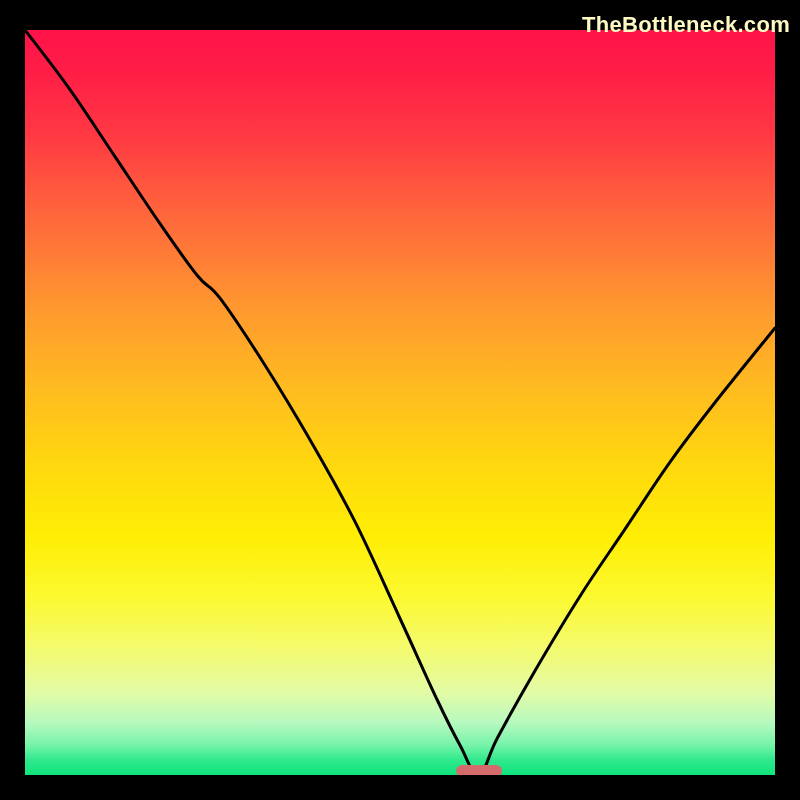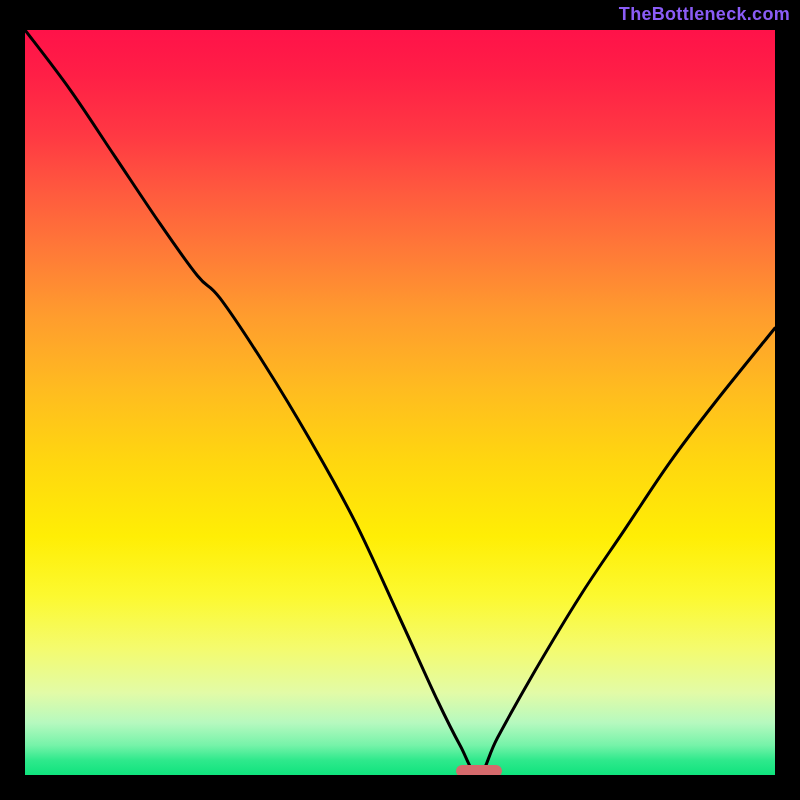--- a/index.html
+++ b/index.html
@@ -11,25 +11,25 @@
     overflow: hidden;
   }
   .stage {
     position: relative;
     width: 800px;
     height: 800px;
     background: #000;
   }
   .watermark {
     position: absolute;
-    top: 4px;
+    top: 12px;
     right: 10px;
-    color: #8b5cf6;
+    color: #fef9c3;
     font-family: Arial, Helvetica, sans-serif;
-    font-size: 18px;
+    font-size: 22px;
     font-weight: 600;
     letter-spacing: 0.3px;
     z-index: 30;
   }
   .plot-area {
     position: absolute;
     left: 25px;
     top: 30px;
     width: 750px;
     height: 745px;

